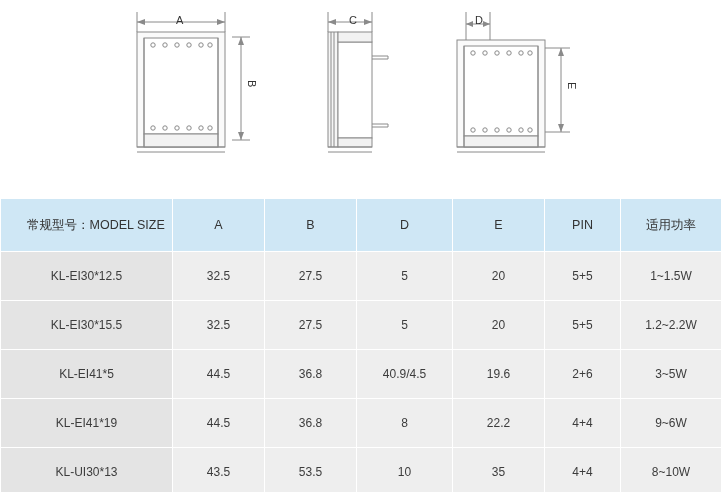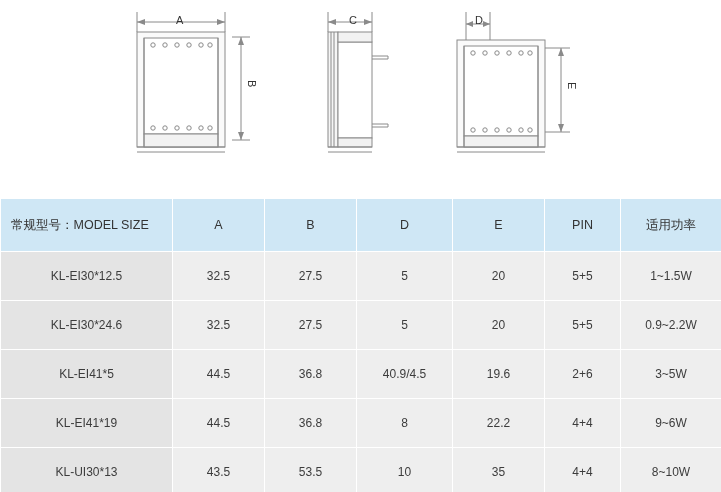--- a/index.html
+++ b/index.html
@@ -63,21 +63,21 @@
     color: #3c3c3c;
   }
   .spec-table thead th {
     background: #cfe7f5;
     font-size: 12.5px;
     color: #333333;
     height: 52px;
   }
   .spec-table thead th.first {
     text-align: left;
-    padding-left: 10px;
+    padding-left: 26px;
   }
   .spec-table tbody td {
     background: #eeeeee;
   }
   .spec-table tbody td.first {
     background: #e4e4e4;
   }
   .col-name  { width: 172px; }
   .col-a     { width: 92px; }
   .col-b     { width: 92px; }
@@ -251,27 +251,27 @@
       <tr>
         <td class="first">KL-EI30*12.5</td>
         <td>32.5</td>
         <td>27.5</td>
         <td>5</td>
         <td>20</td>
         <td>5+5</td>
         <td>1~1.5W</td>
       </tr>
       <tr>
-        <td class="first">KL-EI30*24.6</td>
+        <td class="first">KL-EI30*15.5</td>
         <td>32.5</td>
         <td>27.5</td>
         <td>5</td>
         <td>20</td>
         <td>5+5</td>
-        <td>0.9~2.2W</td>
+        <td>1.2~2.2W</td>
       </tr>
       <tr>
         <td class="first">KL-EI41*5</td>
         <td>44.5</td>
         <td>36.8</td>
         <td>40.9/4.5</td>
         <td>19.6</td>
         <td>2+6</td>
         <td>3~5W</td>
       </tr>

